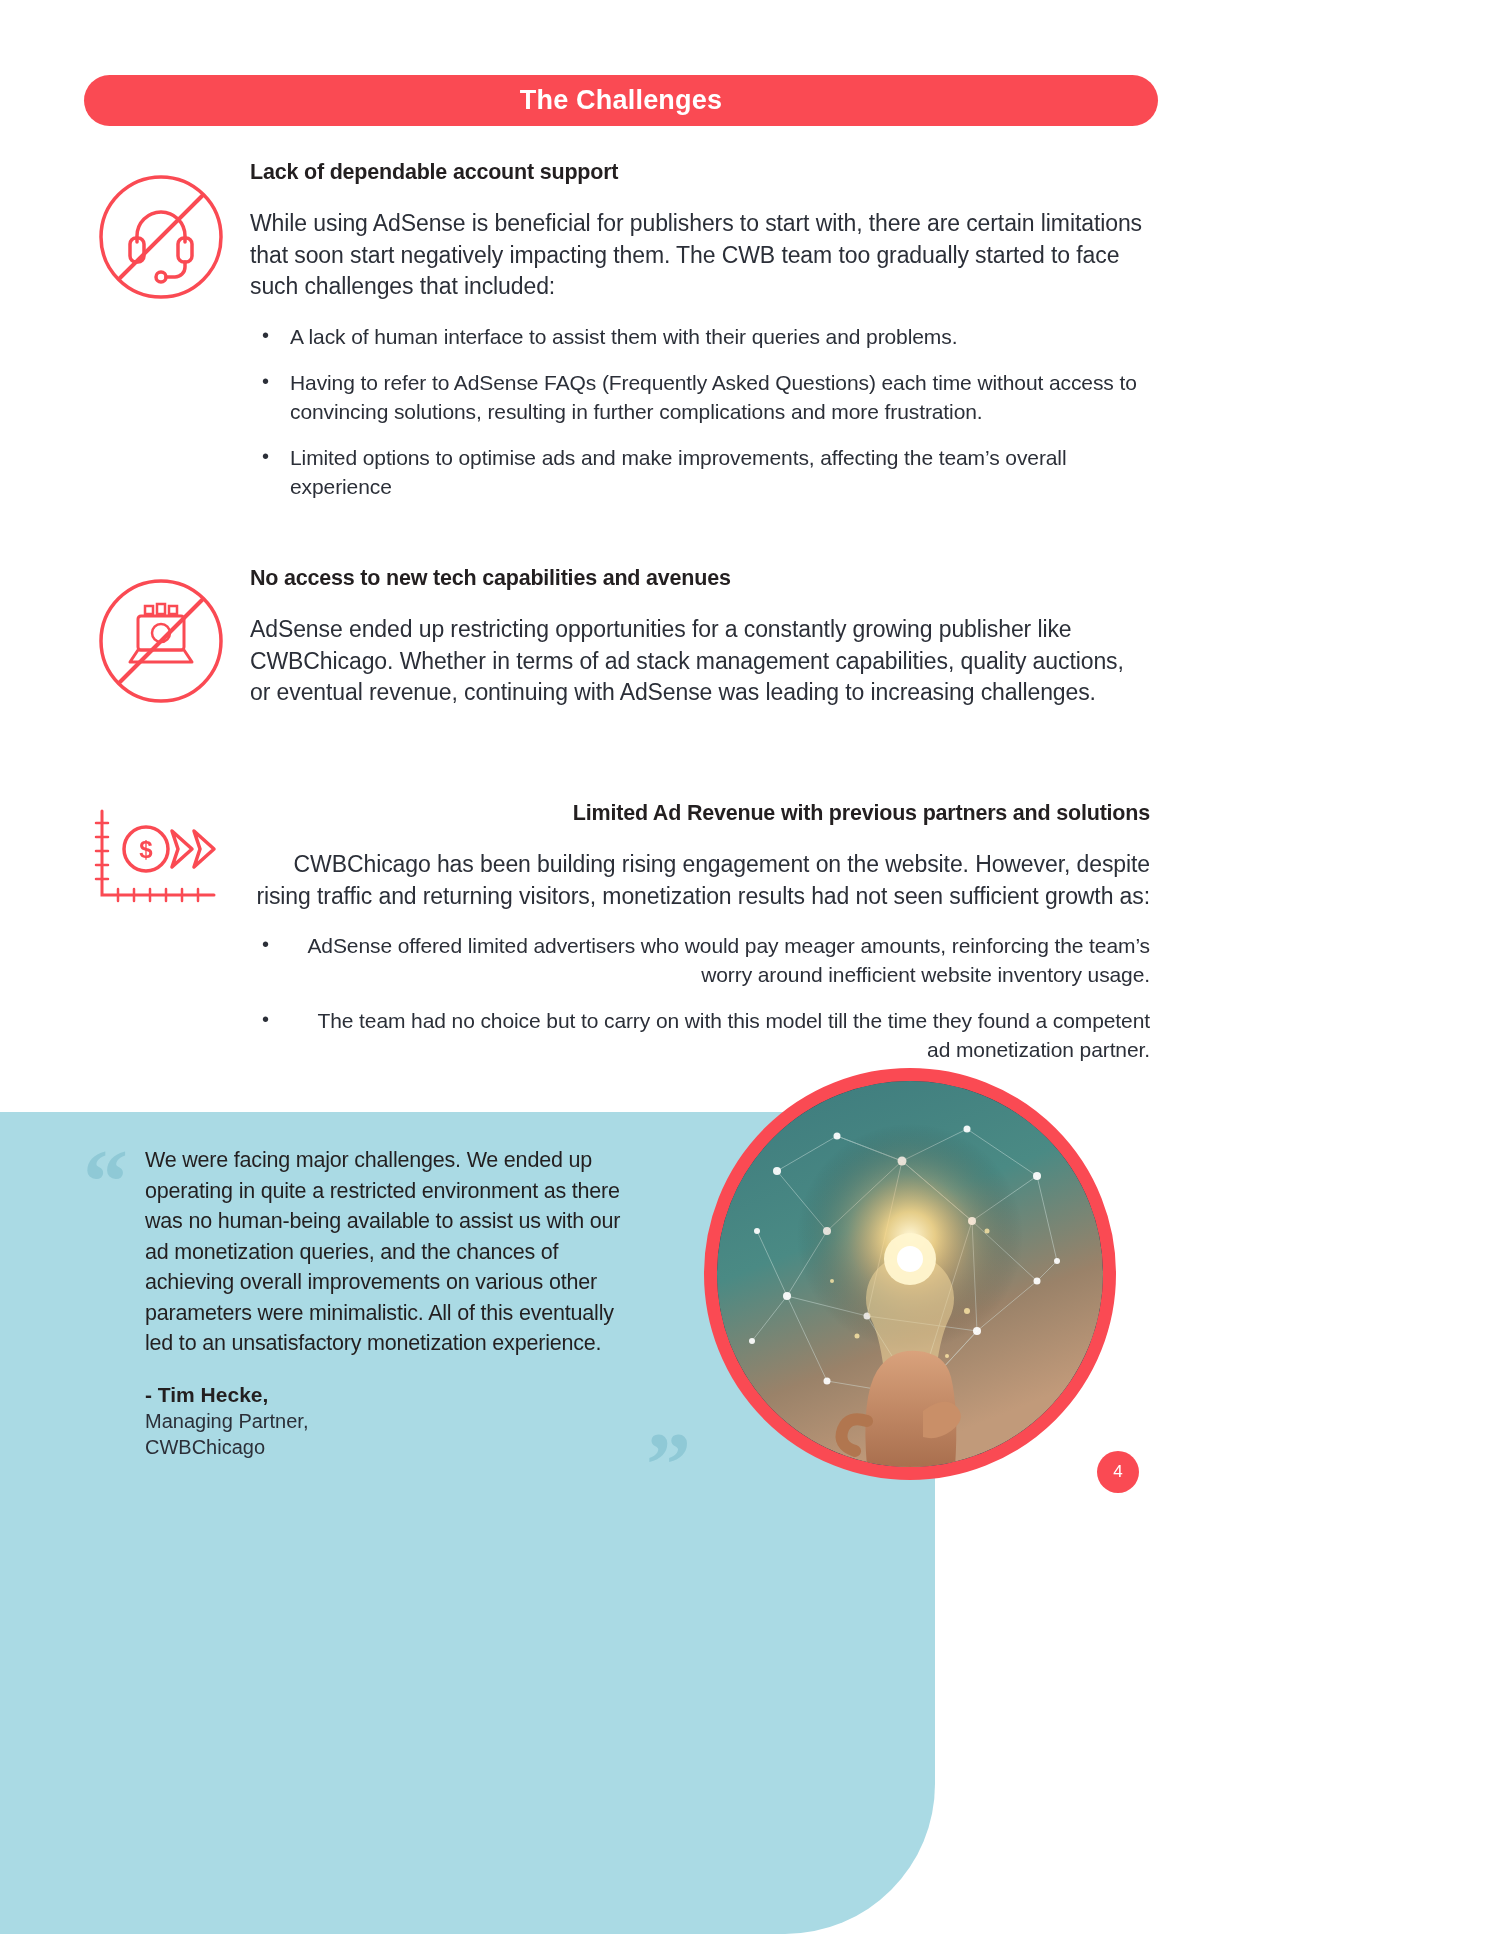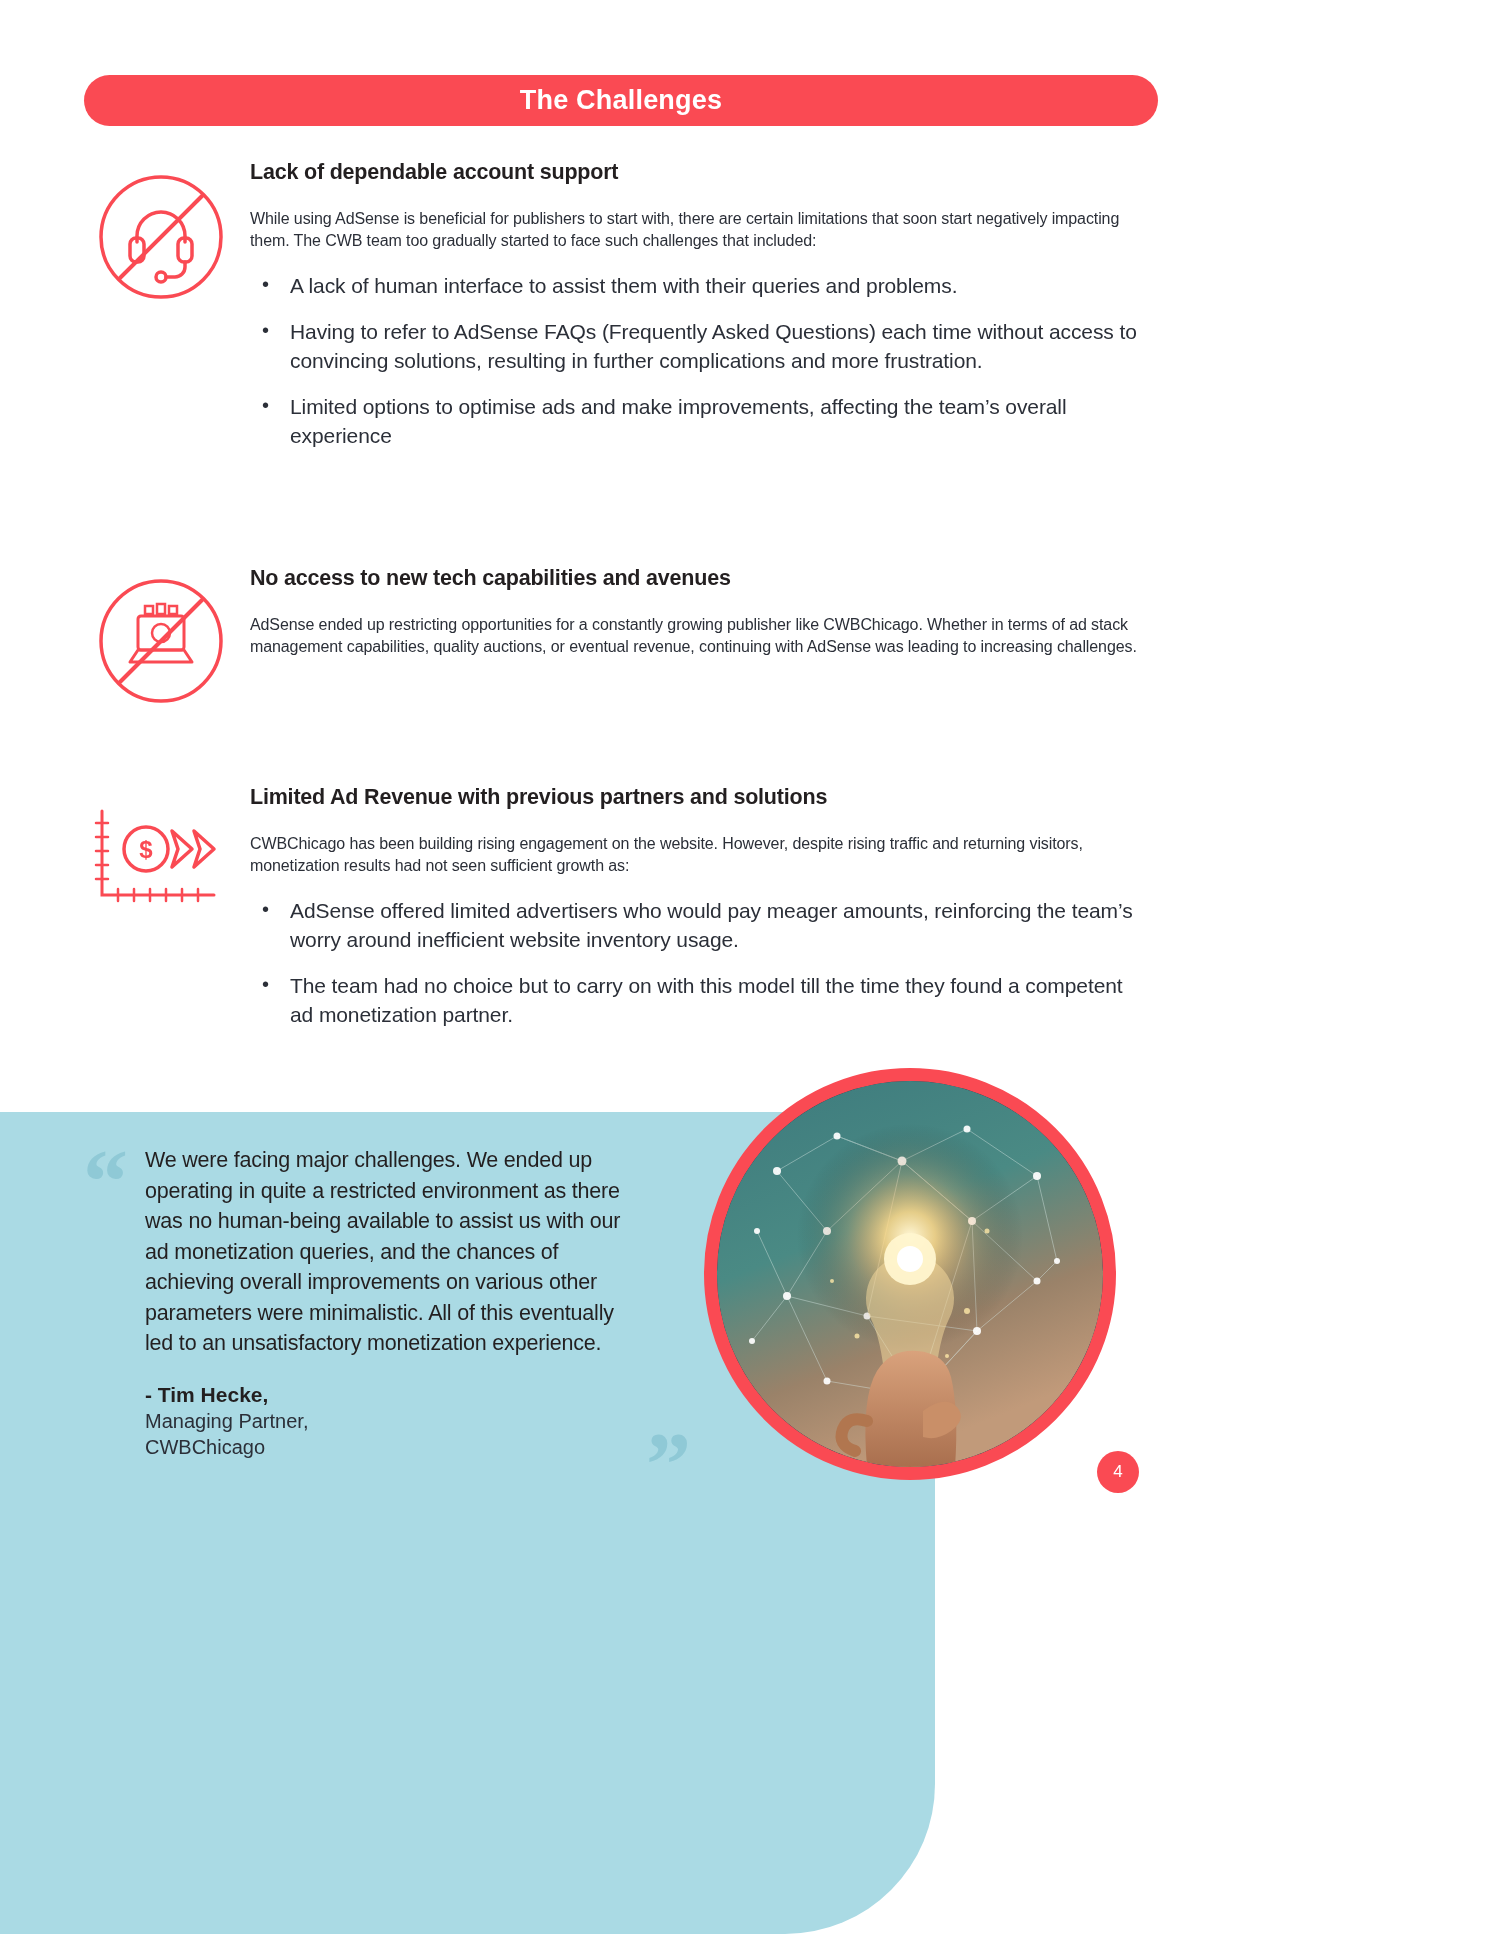--- a/index.html
+++ b/index.html
@@ -47,21 +47,21 @@
   .sec-body { position: absolute; left: 250px; width: 900px; }
 
   .sec-heading {
     font-size: 21.5px;
     font-weight: bold;
     color: #231f20;
     letter-spacing: -0.2px;
     margin-bottom: 23px;
   }
   .sec-para {
-    font-size: 16px;
+    font-size: 23px;
     line-height: 1.38;
     color: #2b2f38;
     letter-spacing: -0.1px;
   }
   .bullets { margin-top: 20px; }
   .bullet {
     position: relative;
     padding-left: 40px;
     font-size: 21px;
     line-height: 1.38;
@@ -83,21 +83,21 @@
   #section-1 { left: 0; top: 160px; width: 1180px; }
   #section-1 .sec-icon { left: 96px; top: 12px; }
   #section-1 .sec-body { top: 0; }
 
   #section-2 { left: 0; top: 562px; width: 1180px; }
   #section-2 .sec-icon { left: 96px; top: 14px; }
   #section-2 .sec-body { top: 4px; }
 
   #section-3 { left: 0; top: 785px; width: 1180px; }
   #section-3 .sec-icon { left: 90px; top: 12px; width: 140px; height: 120px; }
-  #section-3 .sec-body { top: 0; }
+  #section-3 .sec-body { top: 16px; text-align: right; }
 
   
   .quote-shape {
     position: absolute;
     left: 0;
     top: 1112px;
     width: 935px;
     height: 822px;
     background: #aadae4;
     border-top-right-radius: 120px;

